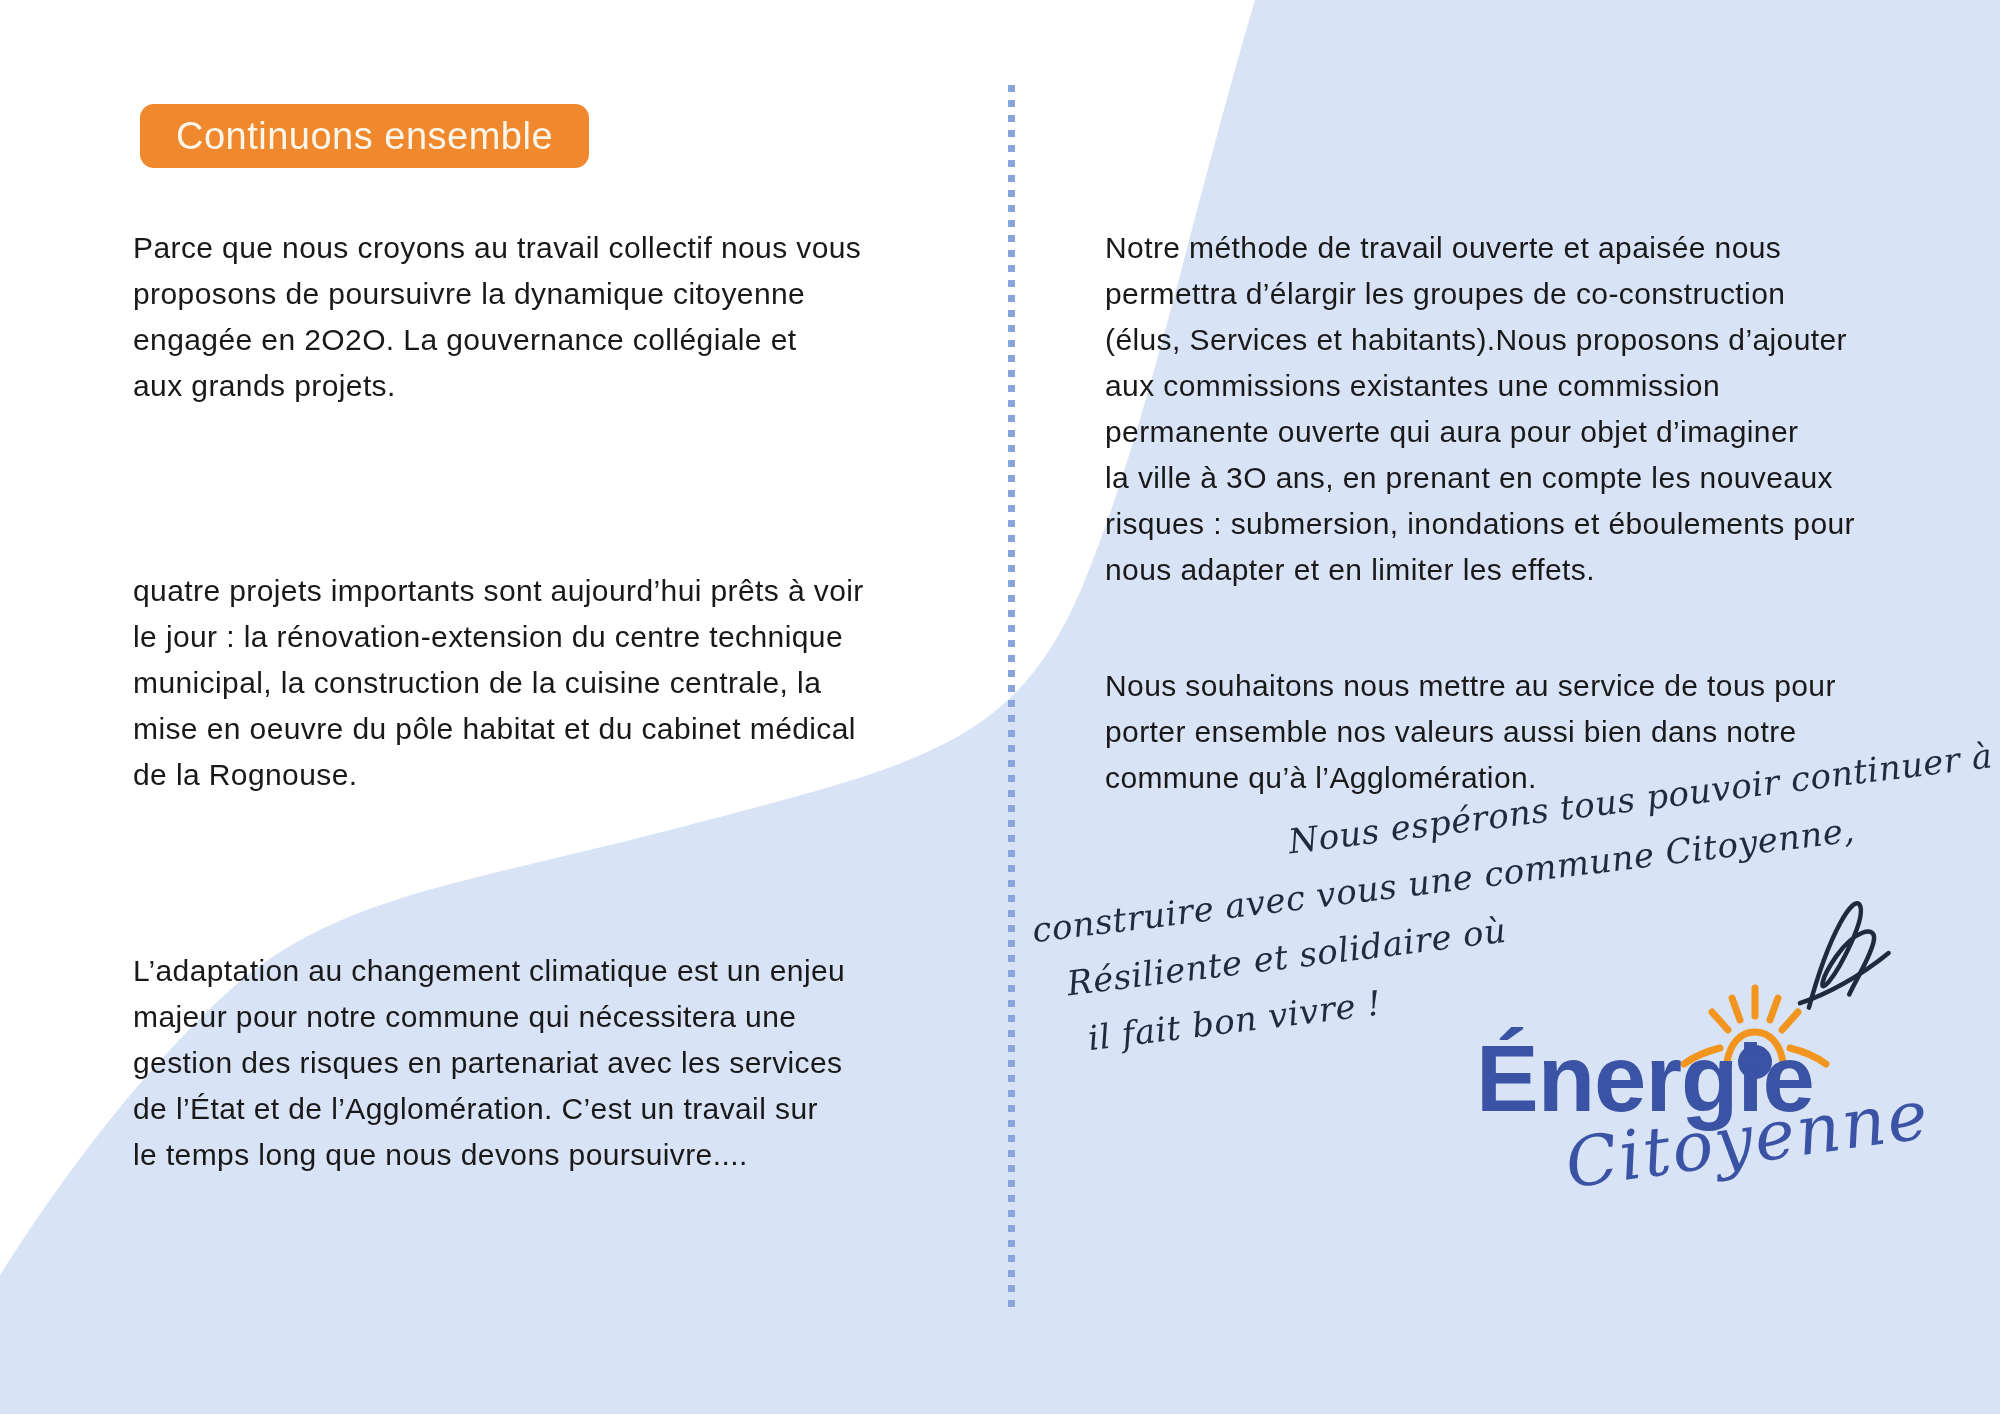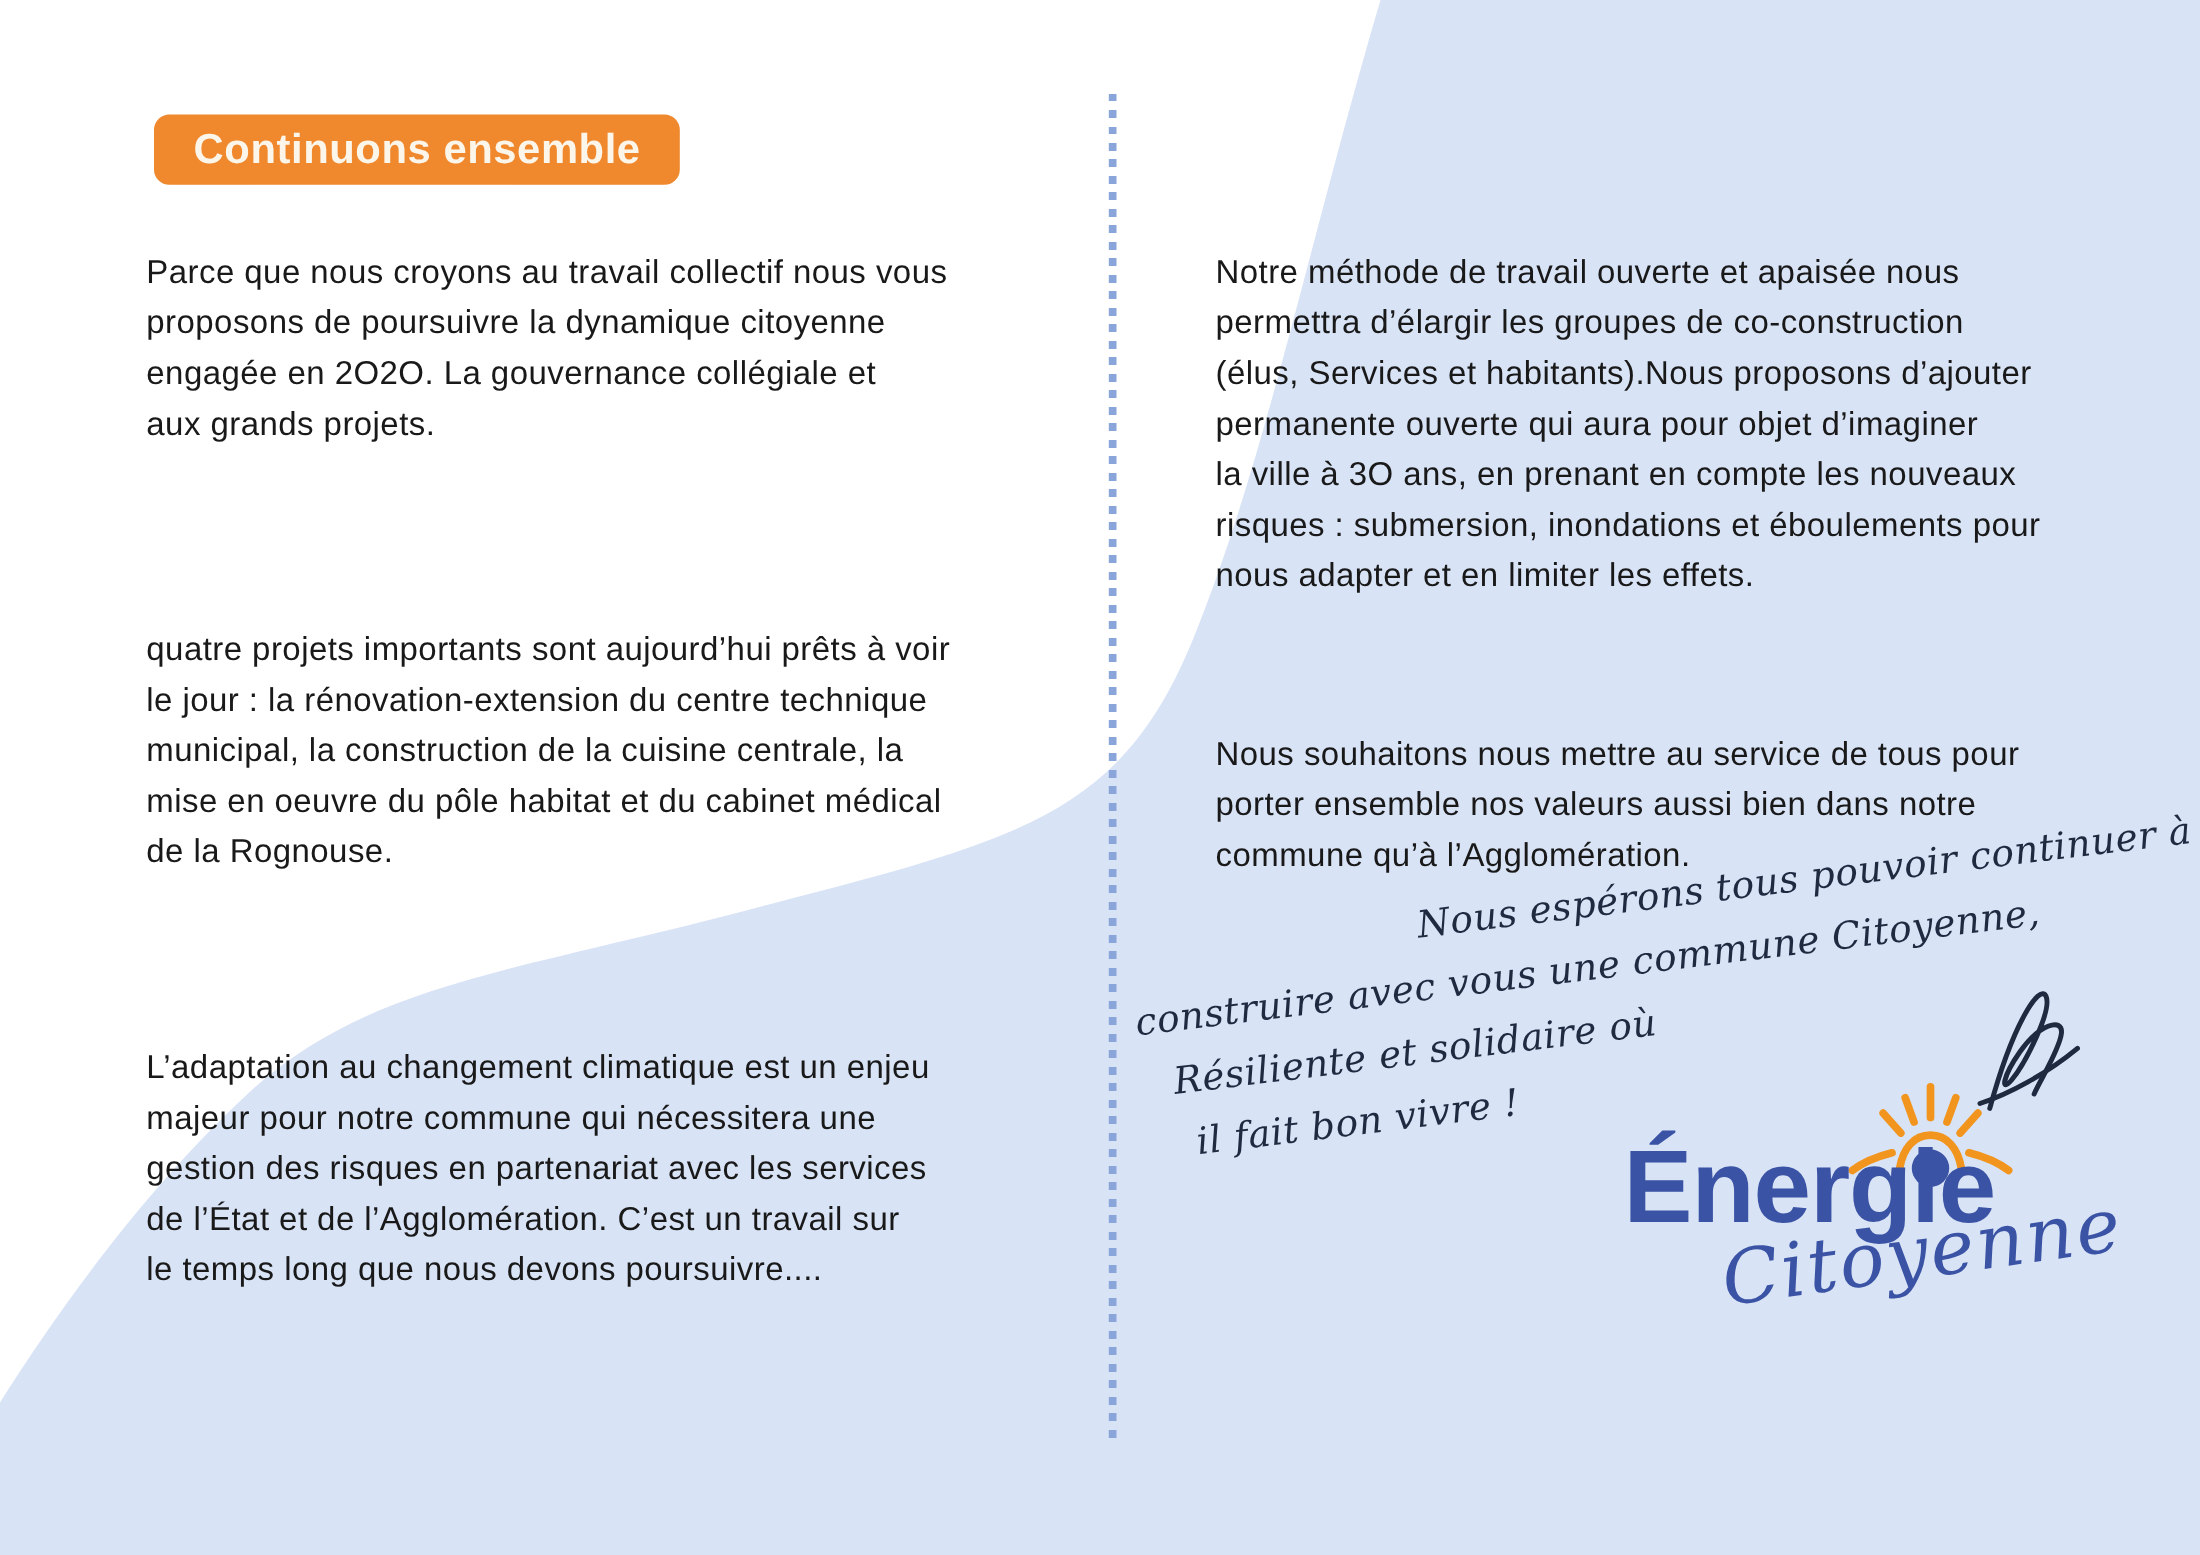--- a/index.html
+++ b/index.html
@@ -14,21 +14,21 @@
   
   .divider{
     position:absolute;left:1008px;top:85px;width:7px;height:1228px;z-index:2;
     background:repeating-linear-gradient(180deg,#8AA5DA 0 7px,transparent 7px 15px);
   }
   
   .badge{
     position:absolute;left:140px;top:104px;z-index:3;
     display:inline-block;background:#F0882D;color:#FCF5E9;
     font-size:38px;line-height:64px;height:64px;padding:0 36px;
-    border-radius:14px;letter-spacing:0.5px;font-weight:700;
+    border-radius:14px;letter-spacing:0.5px;font-weight:400;
   }
   
   .col{position:absolute;z-index:3;color:#191919;font-size:30px;line-height:46px;letter-spacing:0.4px;}
   .col .para{position:absolute;left:0;width:800px;}
   .left-col{left:133px;top:0;width:800px;}
   .right-col{left:1105px;top:0;width:820px;}
   .line{white-space:nowrap;}
   
   .handwriting{
     position:absolute;left:1022px;top:846px;width:980px;z-index:3;
@@ -91,20 +91,21 @@
       <div class="line">de l’État et de l’Agglomération. C’est un travail sur</div>
       <div class="line">le temps long que nous devons poursuivre....</div>
     </div>
 </div>
 
 <div class="col right-col">
   <div class="para" style="top:225px">
       <div class="line">Notre méthode de travail ouverte et apaisée nous</div>
       <div class="line">permettra d’élargir les groupes de co-construction</div>
       <div class="line">(élus, Services et habitants).Nous proposons d’ajouter</div>
+      <div class="line">aux commissions existantes une commission</div>
       <div class="line">permanente ouverte qui aura pour objet d’imaginer</div>
       <div class="line">la ville à 3O ans, en prenant en compte les nouveaux</div>
       <div class="line">risques : submersion, inondations et éboulements pour</div>
       <div class="line">nous adapter et en limiter les effets.</div>
     </div>
   <div class="para" style="top:663px">
       <div class="line">Nous souhaitons nous mettre au service de tous pour</div>
       <div class="line">porter ensemble nos valeurs aussi bien dans notre</div>
       <div class="line">commune qu’à l’Agglomération.</div>
     </div>

